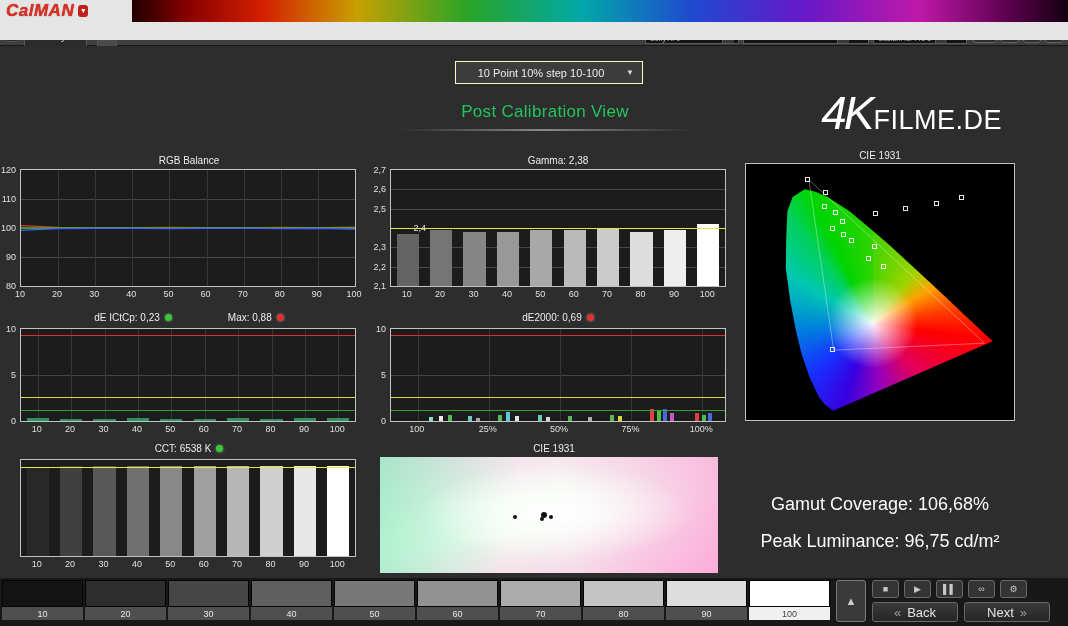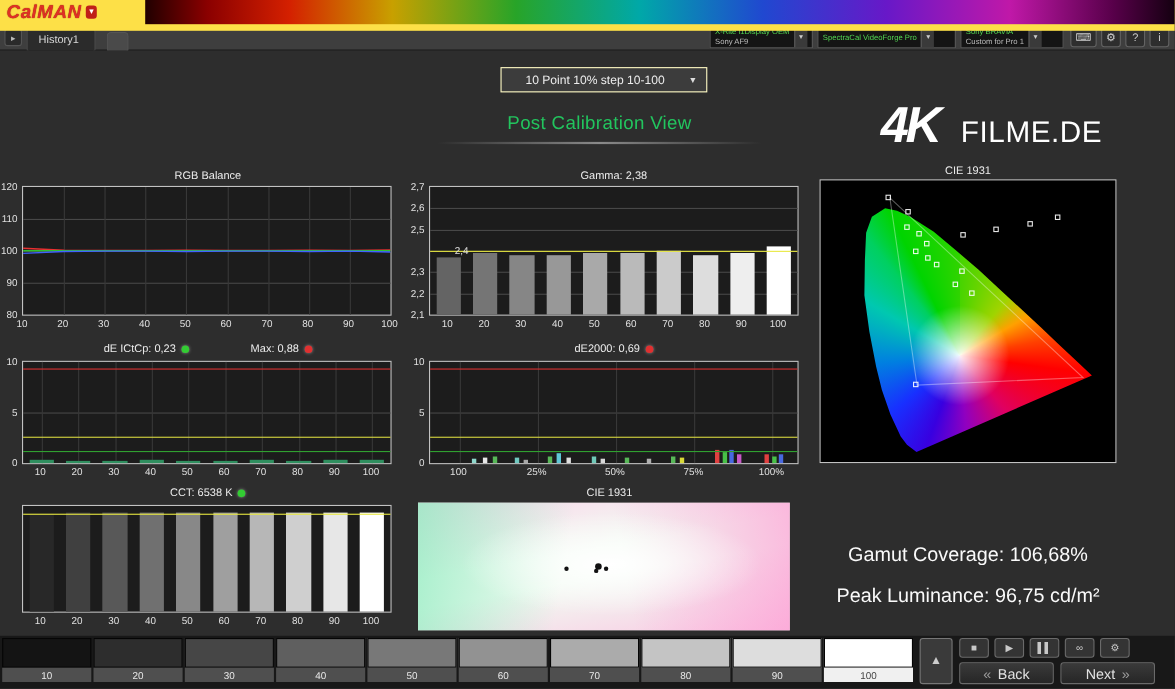--- a/index.html
+++ b/index.html
@@ -1,21 +1,21 @@
 <!DOCTYPE html>
 <html><head>
 <meta charset="utf-8">
 <style>
   *{margin:0;padding:0;box-sizing:border-box;}
   html,body{width:1068px;height:626px;overflow:hidden;background:#2d2d2d;
     font-family:"Liberation Sans",sans-serif;}
   #app{position:relative;width:1068px;height:626px;background:#2d2d2d;}
 
   
-  #topbar{position:absolute;left:0;top:0;width:100%;height:28px;background:#fde047;z-index:5;}
+  #topbar{position:absolute;left:0;top:0;width:100%;height:40px;background:#e5e5e5;z-index:5;}
   #rainbow{position:absolute;left:132px;top:0;right:0;height:22px;
     background:linear-gradient(90deg,#200000 0%,#8a0000 6%,#d42000 14%,#c8a000 24%,
       #28a428 36%,#00a8a8 48%,#2048d0 60%,#6818c8 72%,#c018a8 84%,#58004a 94%,#140010 100%);}
   #logo{position:absolute;left:6px;top:0;height:22px;display:flex;align-items:center;gap:4px;z-index:2;cursor:pointer;}
   .logo-text{color:#e03024;font-size:17px;font-weight:bold;font-style:italic;letter-spacing:.5px;
     text-shadow:0 0 1px #7a1008;}
   .logo-caret{background:#c02018;color:#fff;font-size:8px;border-radius:3px;padding:1px 3px;line-height:10px;}
 
   
   #tabbar{position:absolute;left:0;top:22px;width:100%;height:24px;background:#3e3e3e;
@@ -43,21 +43,21 @@
   #preset-dd{position:absolute;left:455px;top:61px;width:188px;height:23px;background:#3c3c3c;
     border:1px solid #fef9c3;color:#ececec;font-size:11px;display:flex;align-items:center;cursor:pointer;}
   #preset-dd .lbl{flex:1;text-align:center;}
   #preset-dd .dd-arrow{width:16px;color:#ddd;font-size:8px;}
   #page-title{position:absolute;left:380px;top:102px;width:330px;text-align:center;color:#22c55e;
     font-size:17px;font-weight:normal;letter-spacing:.3px;}
   #title-rule{position:absolute;left:398px;top:129px;width:294px;height:2px;
     background:linear-gradient(90deg,rgba(136,136,136,0),#8a8a8a,rgba(136,136,136,0));}
   #watermark{position:absolute;left:790px;top:86px;width:212px;display:flex;align-items:baseline;
     justify-content:flex-end;color:#fff;}
-  #wm-4k{font-size:46px;font-weight:bold;font-style:italic;letter-spacing:-3px;margin-right:20px;}
+  #wm-4k{font-size:46px;font-weight:normal;font-style:italic;letter-spacing:-3px;margin-right:2px;}
   #wm-rest{font-size:27px;font-weight:300;letter-spacing:.5px;}
 
   
   .chart{position:absolute;}
   .chart-title{position:absolute;top:0;left:20px;right:0;text-align:center;color:#ececec;
     font-size:10px;display:flex;justify-content:center;gap:56px;align-items:center;}
   .t-group{display:flex;align-items:center;}
   .dot{width:7px;height:7px;border-radius:50%;display:inline-block;margin-left:5px;
     box-shadow:0 0 3px rgba(255,255,255,.45);}
   .plot{position:absolute;background:#1c1c1c;border:1px solid #c2c2c2;}

